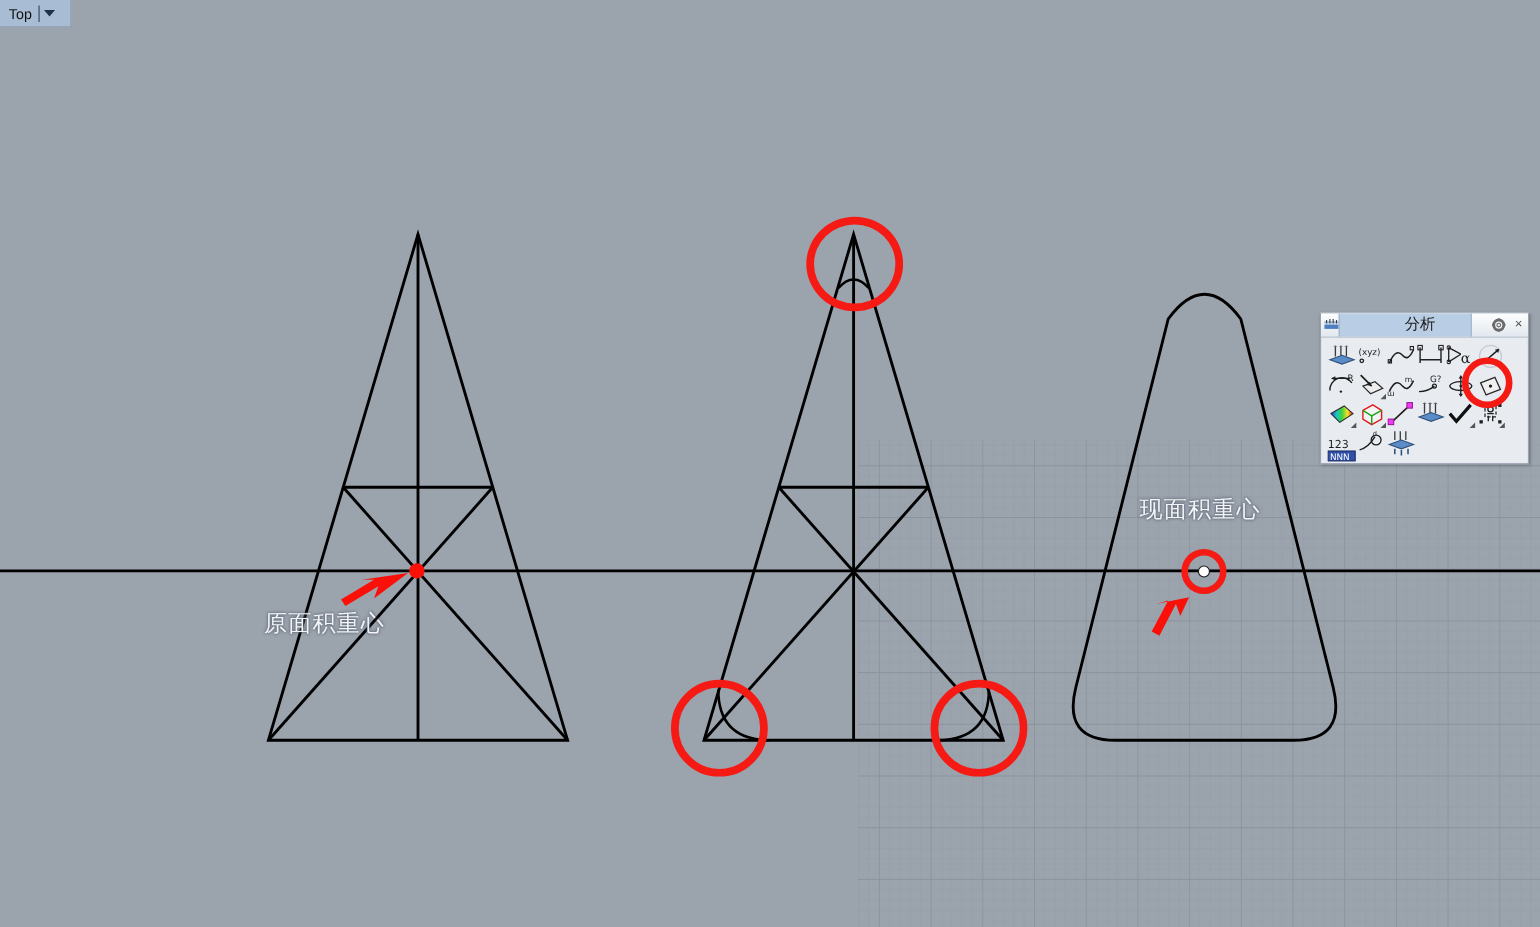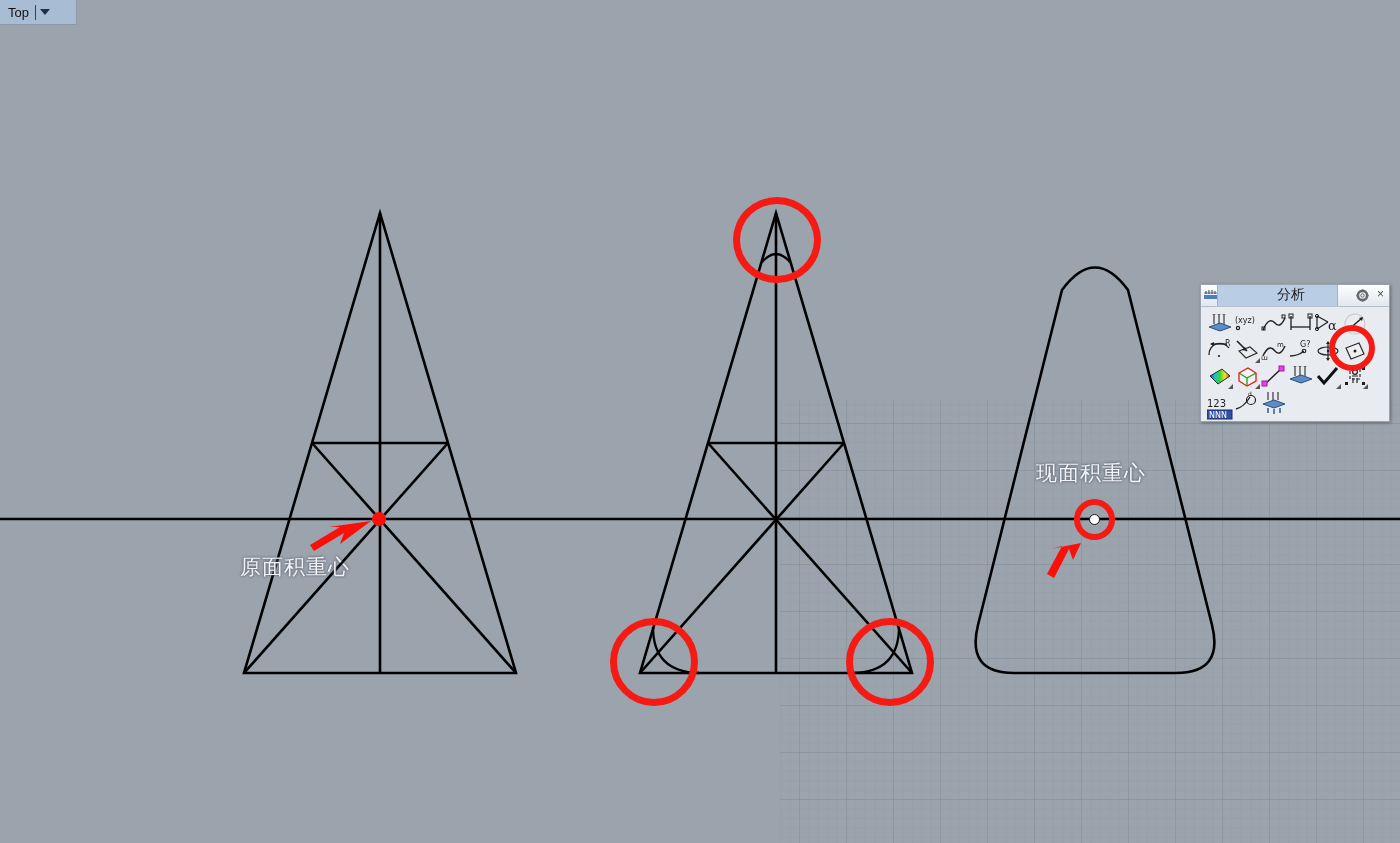--- a/index.html
+++ b/index.html
@@ -9,21 +9,21 @@
     font-family:"Liberation Sans","DejaVu Sans",sans-serif;
   }
   #stage{position:absolute;inset:0;width:1400px;height:843px;}
   .layer{position:absolute;left:0;top:0;width:1400px;height:843px;}
 
   
   #viewport-tab{
     position:absolute;left:0;top:0;height:25px;
     background:#a8bcd4;
     display:flex;align-items:center;
-    padding:0 24px 0 8px;
+    padding:0 12px 0 8px;
     border-right:1px solid #8d99a8;
     border-bottom:1px solid #8d99a8;
     box-sizing:border-box;
     z-index:40;
   }
   #viewport-tab .tab-label{
     font-size:13px;color:#111;line-height:13px;
     padding-right:6px;
   }
   #viewport-tab .tab-sep{
@@ -76,21 +76,21 @@
 
   
   .annot{
     position:absolute;color:#f2f4f7;font-size:21px;letter-spacing:1px;
     text-shadow:0 0 2px #5b6472,0 0 3px #5b6472;
     white-space:nowrap;
     font-family:"DejaVu Sans","Liberation Sans",sans-serif;
     z-index:20;
   }
   #label-original{left:240px;top:553px;}
-  #label-current{left:1036px;top:459px;}
+  #label-current{left:1036px;top:449px;}
 
   
   .redcirc{
     position:absolute;border:7px solid #f51b14;border-radius:50%;
     box-sizing:border-box;z-index:18;
   }
   #circ-apex{left:733px;top:197px;width:88px;height:86px;}
   #circ-bl{left:610px;top:618px;width:88px;height:88px;}
   #circ-br{left:846px;top:618px;width:88px;height:88px;}
   #circ-centroid{left:1074px;top:499px;width:41px;height:41px;border-width:6px;}

